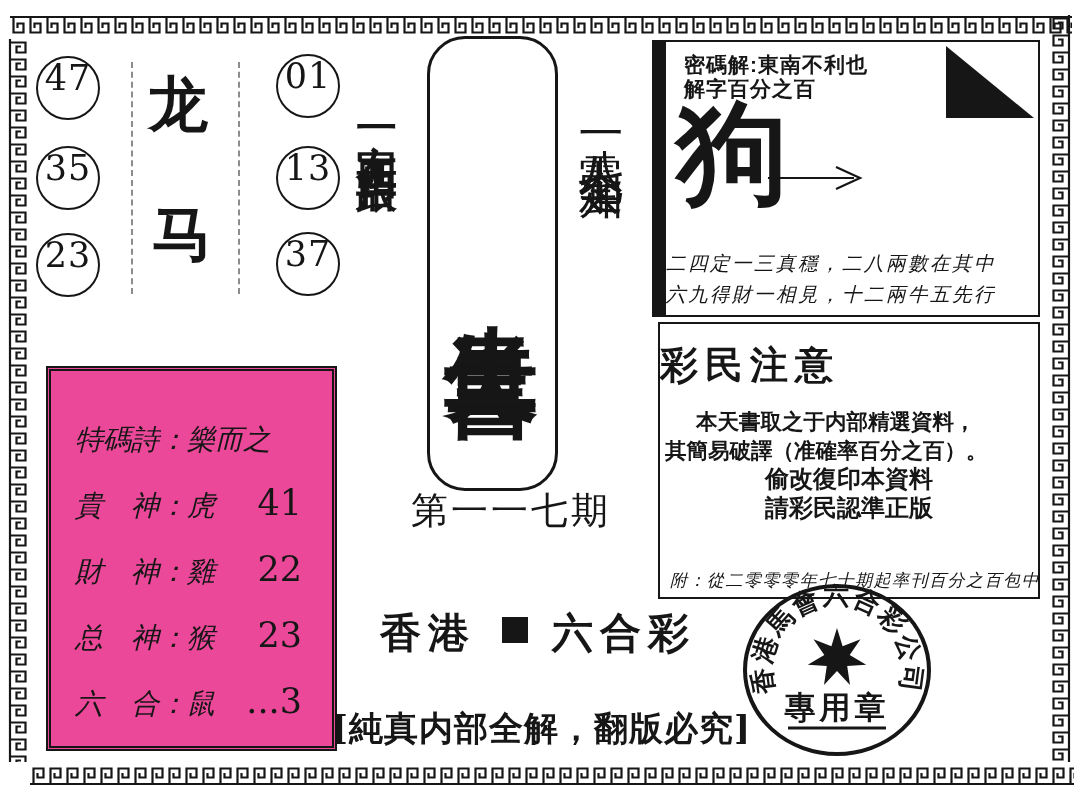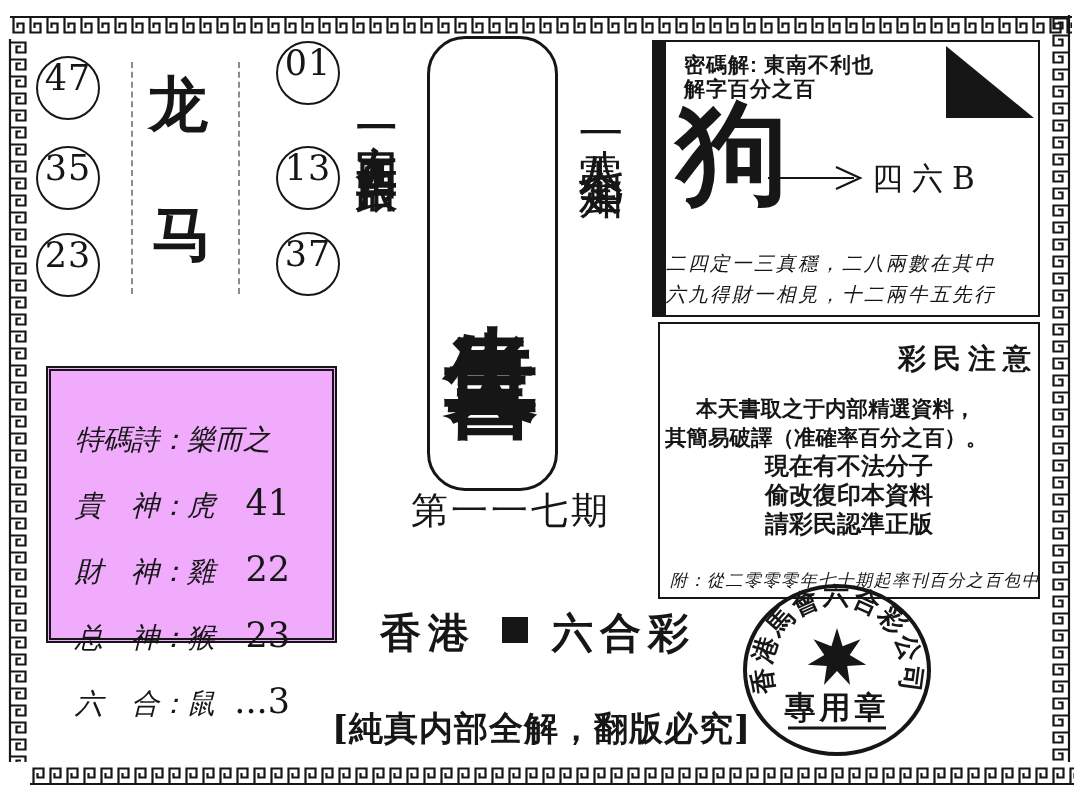--- a/index.html
+++ b/index.html
@@ -37,44 +37,44 @@
     font-family:"Liberation Sans",sans-serif;font-weight:400;font-size:37px;letter-spacing:3px;
   }
   
   .pw-box{
     position:absolute;left:652px;top:40px;width:388px;height:277px;box-sizing:border-box;
     border:2.5px solid #161616;border-left:14px solid #161616;background:#fff;
   }
   .pw-line{position:absolute;left:18px;font-family:"Liberation Sans",sans-serif;font-weight:700;font-size:21px;letter-spacing:1px;}
   .pw-l1{top:9px;}
   .pw-l2{top:33px;}
-  .pw-l1 .lbl{margin-right:6px;}
+  .pw-l1 .lbl{margin-right:0;}
   .pw-dog{position:absolute;left:10px;top:56px;font-family:"Liberation Sans",sans-serif;
     font-weight:900;font-size:112px;line-height:1;letter-spacing:0;}
   .pw-arrow{position:absolute;left:102px;top:124px;}
   .pw-result{position:absolute;left:206px;top:116px;font-size:31px;letter-spacing:9px;font-family:"DejaVu Serif",serif;}
   .pw-poems{position:absolute;left:0;top:206px;font-size:19.5px;font-style:italic;
     letter-spacing:2.5px;line-height:1.6;white-space:nowrap;font-family:Liberation Sans, sans-serif;}
   .pw-triangle{position:absolute;right:4px;top:4px;}
   
   .nt-box{
     position:absolute;left:658px;top:322px;width:382px;height:277px;box-sizing:border-box;
     border:2.5px solid #161616;background:#fff;
   }
-  .nt-title{margin-top:16px;text-align:right;font-family:"Liberation Sans",sans-serif;
-    font-weight:800;font-size:28px;letter-spacing:7px;}
+  .nt-title{margin-top:16px;text-align:left;font-family:"Liberation Sans",sans-serif;
+    font-weight:800;font-size:38px;letter-spacing:7px;}
   .nt-l1{margin-top:16px;padding-left:36px;font-family:Liberation Mono, monospace;font-weight:700;font-size:21.5px;}
   .nt-l2{padding-left:5px;font-family:"Liberation Sans",sans-serif;font-weight:700;font-size:21.5px;}
   .nt-mid{text-align:center;font-family:"DejaVu Serif",serif;font-weight:600;font-size:24px;line-height:1.2;}
   .nt-foot{position:absolute;left:10px;right:6px;bottom:5px;font-size:17px;font-style:italic;
     letter-spacing:1.5px;white-space:nowrap;font-family:"DejaVu Serif",serif;}
   
   .gods-box{
-    position:absolute;left:46px;top:366px;width:291px;height:277px;box-sizing:border-box;
-    border:5px double #161616;padding:50px 12px 0 24px;background:#f0abfc;
+    position:absolute;left:46px;top:366px;width:291px;height:385px;box-sizing:border-box;
+    border:5px double #161616;padding:50px 0 0 24px;background:#ec4899;
   }
   .god-row{display:flex;align-items:baseline;margin-bottom:24px;
     font-family:"DejaVu Serif",serif;font-style:italic;font-size:28px;font-weight:500;}
   .god-num{margin-left:auto;padding-right:30px;font-style:normal;font-size:35px;font-family:"DejaVu Serif",serif;}
   
   .brand{position:absolute;left:380px;top:606px;display:flex;align-items:flex-start;
     font-size:41px;font-weight:600;letter-spacing:7px;font-family:"DejaVu Serif",serif;justify-content:space-between;}
   .brand-square{width:26px;height:26px;background:#161616;margin:11px 24px 0 26px;}
   .footer-line{position:absolute;left:332px;top:706px;font-size:34px;font-weight:600;
     letter-spacing:1px;font-family:"DejaVu Serif",serif;}
@@ -126,21 +126,21 @@
     </div>
   <div class="num-circle" style="left:36px;top:233px">
       <span>23</span>
     </div>
 
   <div class="dash-line" style="left:131px;top:62px;height:232px"></div>
   <div class="zodiac-char" style="left:148px;top:74px">龙</div>
   <div class="zodiac-char" style="left:152px;top:204px">马</div>
   <div class="dash-line" style="left:238px;top:62px;height:232px"></div>
 
-  <div class="num-circle" style="left:276px;top:41px">
+  <div class="num-circle" style="left:276px;top:54px">
       <span>01</span>
     </div>
   <div class="num-circle" style="left:276px;top:146px">
       <span>13</span>
     </div>
   <div class="num-circle" style="left:276px;top:232px">
       <span>37</span>
     </div>
 
   <div class="v-text left-phrase">一字在上四后跟</div>
@@ -156,32 +156,30 @@
     </svg>
     <div class="pw-line pw-l1">
       <span class="lbl">密碼解:</span><span>東南不利也</span>
     </div>
     <div class="pw-line pw-l2">解字百分之百</div>
     <div class="pw-dog">狗</div>
     <svg class="pw-arrow" width="100" height="24">
       <line x1="0" y1="12" x2="86" y2="12" stroke="#161616" stroke-width="2"></line>
       <polyline points="68,1 92,12 68,23" fill="none" stroke="#161616" stroke-width="2.2"></polyline>
     </svg>
-    <div class="pw-result">四六B</div>
     <div class="pw-poems">
       <div>二四定一三真穩，二八兩數在其中</div>
       <div>六九得財一相見，十二兩牛五先行</div>
     </div>
   </div>
 
   <div class="nt-box">
     <div class="nt-title">彩民注意</div>
     <div class="nt-l1">本天書取之于内部精選資料，</div>
     <div class="nt-l2">其簡易破譯（准確率百分之百）。</div>
-    <div class="nt-mid">現在有不法分子</div>
     <div class="nt-mid">偷改復印本資料</div>
     <div class="nt-mid">請彩民認準正版</div>
     <div class="nt-foot">附：從二零零零年七十期起率刊百分之百包中</div>
   </div>
 
   <div class="gods-box">
     <div class="god-row">
       <span>特碼詩</span>
         <span>：</span>
         <span>樂而之</span>

